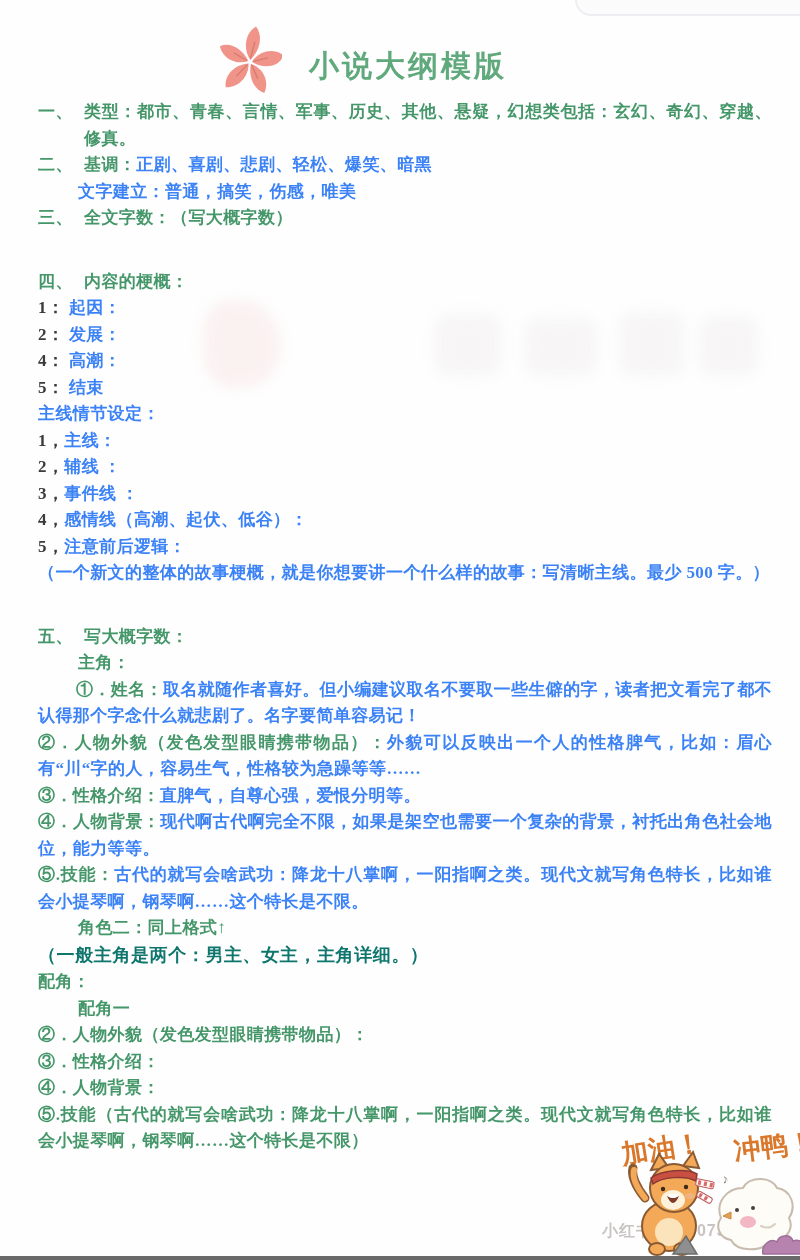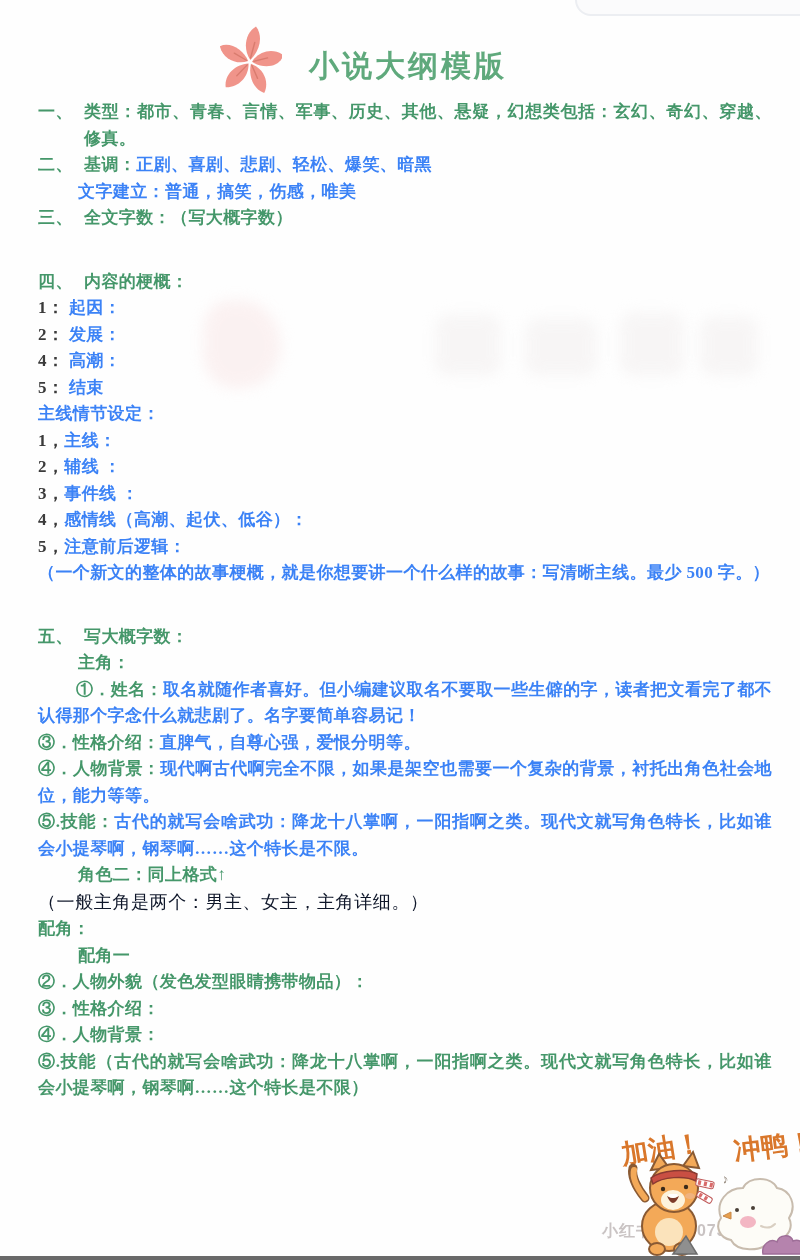--- a/index.html
+++ b/index.html
@@ -29,21 +29,21 @@
   .para{text-align:justify;letter-spacing:.4px;}
   .para.has-marker{display:flex;}
   .marker{flex:0 0 46px;}
   .pbody{flex:1;}
   .gap{margin-top:37px;}
   .ind{padding-left:40px;}
   .ti{text-indent:38px;}
   .seg-green{color:#45976a;font-weight:bold;}
   .seg-black{color:#3b82f6;font-weight:bold;}
   .seg-black-bold{color:#3b3b3b;font-weight:bold;}
-  .seg-red{color:#0f172a;font-weight:normal;font-size:18px;letter-spacing:.6px;}
+  .seg-red{color:#0f766e;font-weight:bold;font-size:18px;letter-spacing:.6px;}
   
   .ghost{position:absolute;top:298px;left:195px;width:565px;height:95px;pointer-events:none;}
   .ghost .blob{position:absolute;filter:blur(7px);border-radius:14px;opacity:.6;}
   .ghost .g-flower{left:8px;top:2px;width:78px;height:88px;background:#f9e9e9;border-radius:40% 60% 55% 45%;}
   .ghost .g1{left:240px;top:16px;width:66px;height:62px;background:#f3f0f0;}
   .ghost .g2{left:330px;top:20px;width:72px;height:58px;background:#f3f0f0;}
   .ghost .g3{left:425px;top:14px;width:64px;height:64px;background:#f3f0f0;}
   .ghost .g4{left:505px;top:18px;width:58px;height:60px;background:#f3f0f0;}
   
   .xhs-watermark{
@@ -111,20 +111,21 @@
     <div class="para"><span class="seg-black-bold">3，</span><span class="seg-black">事件线 ：</span></div>
     <div class="para"><span class="seg-black-bold">4，</span><span class="seg-black">感情线（高潮、起伏、低谷）：</span></div>
     <div class="para"><span class="seg-black-bold">5，</span><span class="seg-black">注意前后逻辑：</span></div>
     <div class="para"><span class="seg-black">（一个新文的整体的故事梗概，就是你想要讲一个什么样的故事：写清晰主线。最少 500 字。）</span></div>
     <div class="para gap has-marker">
       <span class="marker seg-green">五、</span>
       <span class="pbody"><span class="seg-green">写大概字数：</span></span>
     </div>
     <div class="para ind"><span class="seg-green">主角：</span></div>
     <div class="para ti"><span class="seg-green">①．姓名：</span><span class="seg-black">取名就随作者喜好。但小编建议取名不要取一些生僻的字，读者把文看完了都不认得那个字念什么就悲剧了。名字要简单容易记！</span></div>
+    <div class="para"><span class="seg-green">②．人物外貌（发色发型眼睛携带物品）：</span><span class="seg-black">外貌可以反映出一个人的性格脾气，比如：眉心有“川“字的人，容易生气，性格较为急躁等等……</span></div>
     <div class="para"><span class="seg-green">③．性格介绍：</span><span class="seg-black">直脾气，自尊心强，爱恨分明等。</span></div>
     <div class="para"><span class="seg-green">④．人物背景：</span><span class="seg-black">现代啊古代啊完全不限，如果是架空也需要一个复杂的背景，衬托出角色社会地位，能力等等。</span></div>
     <div class="para"><span class="seg-green">⑤.技能：</span><span class="seg-black">古代的就写会啥武功：降龙十八掌啊，一阳指啊之类。现代文就写角色特长，比如谁会小提琴啊，钢琴啊……这个特长是不限。</span></div>
     <div class="para ind"><span class="seg-green">角色二：同上格式↑</span></div>
     <div class="para"><span class="seg-red">（一般主角是两个：男主、女主，主角详细。）</span></div>
     <div class="para"><span class="seg-green">配角：</span></div>
     <div class="para ind"><span class="seg-green">配角一</span></div>
     <div class="para"><span class="seg-green">②．人物外貌（发色发型眼睛携带物品）：</span></div>
     <div class="para"><span class="seg-green">③．性格介绍：</span></div>
     <div class="para"><span class="seg-green">④．人物背景：</span></div>

